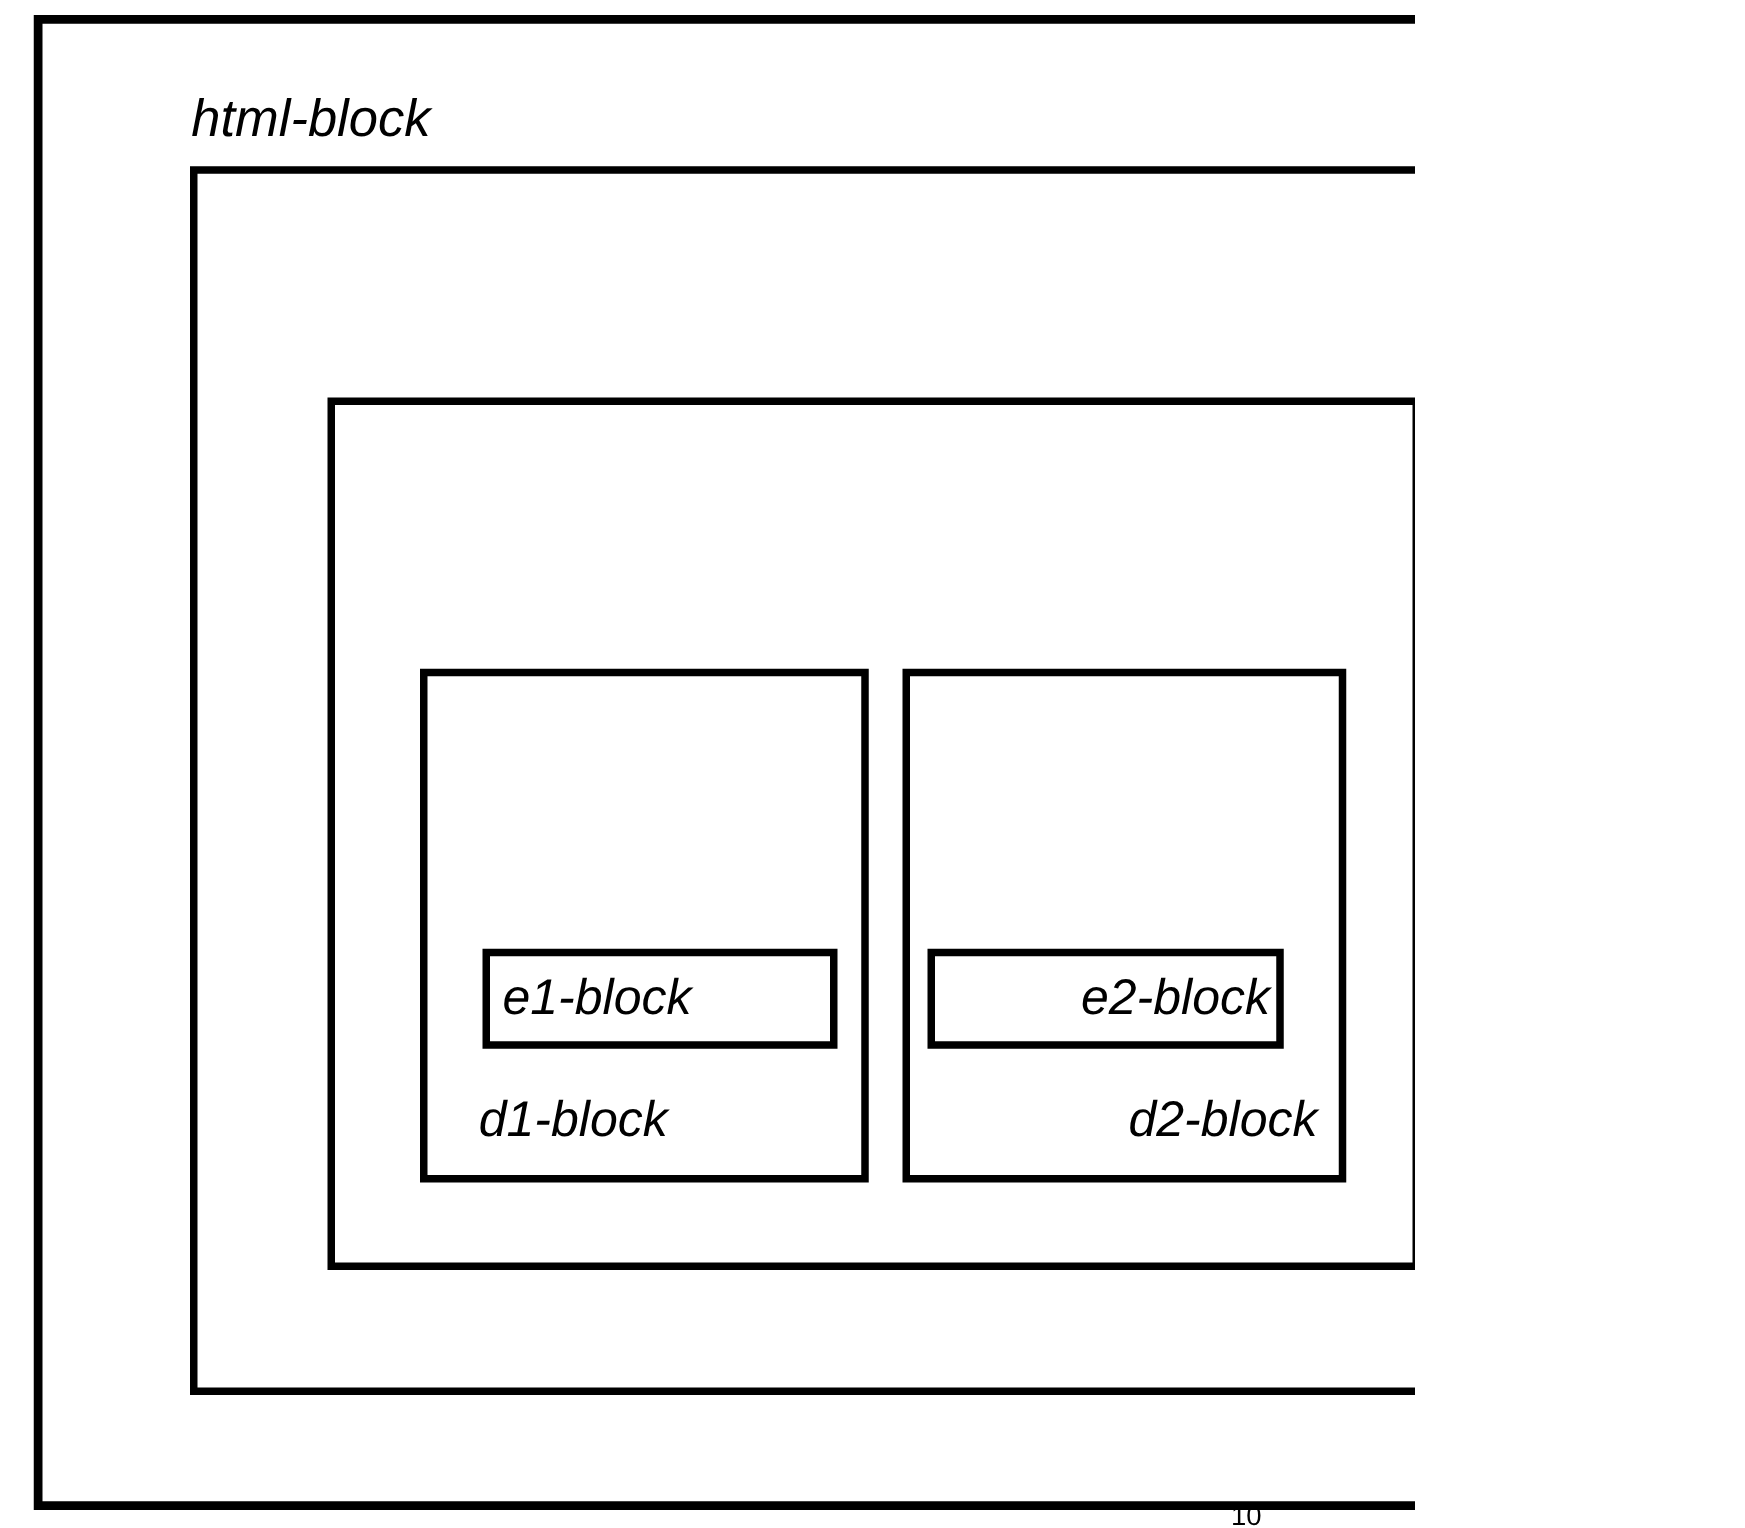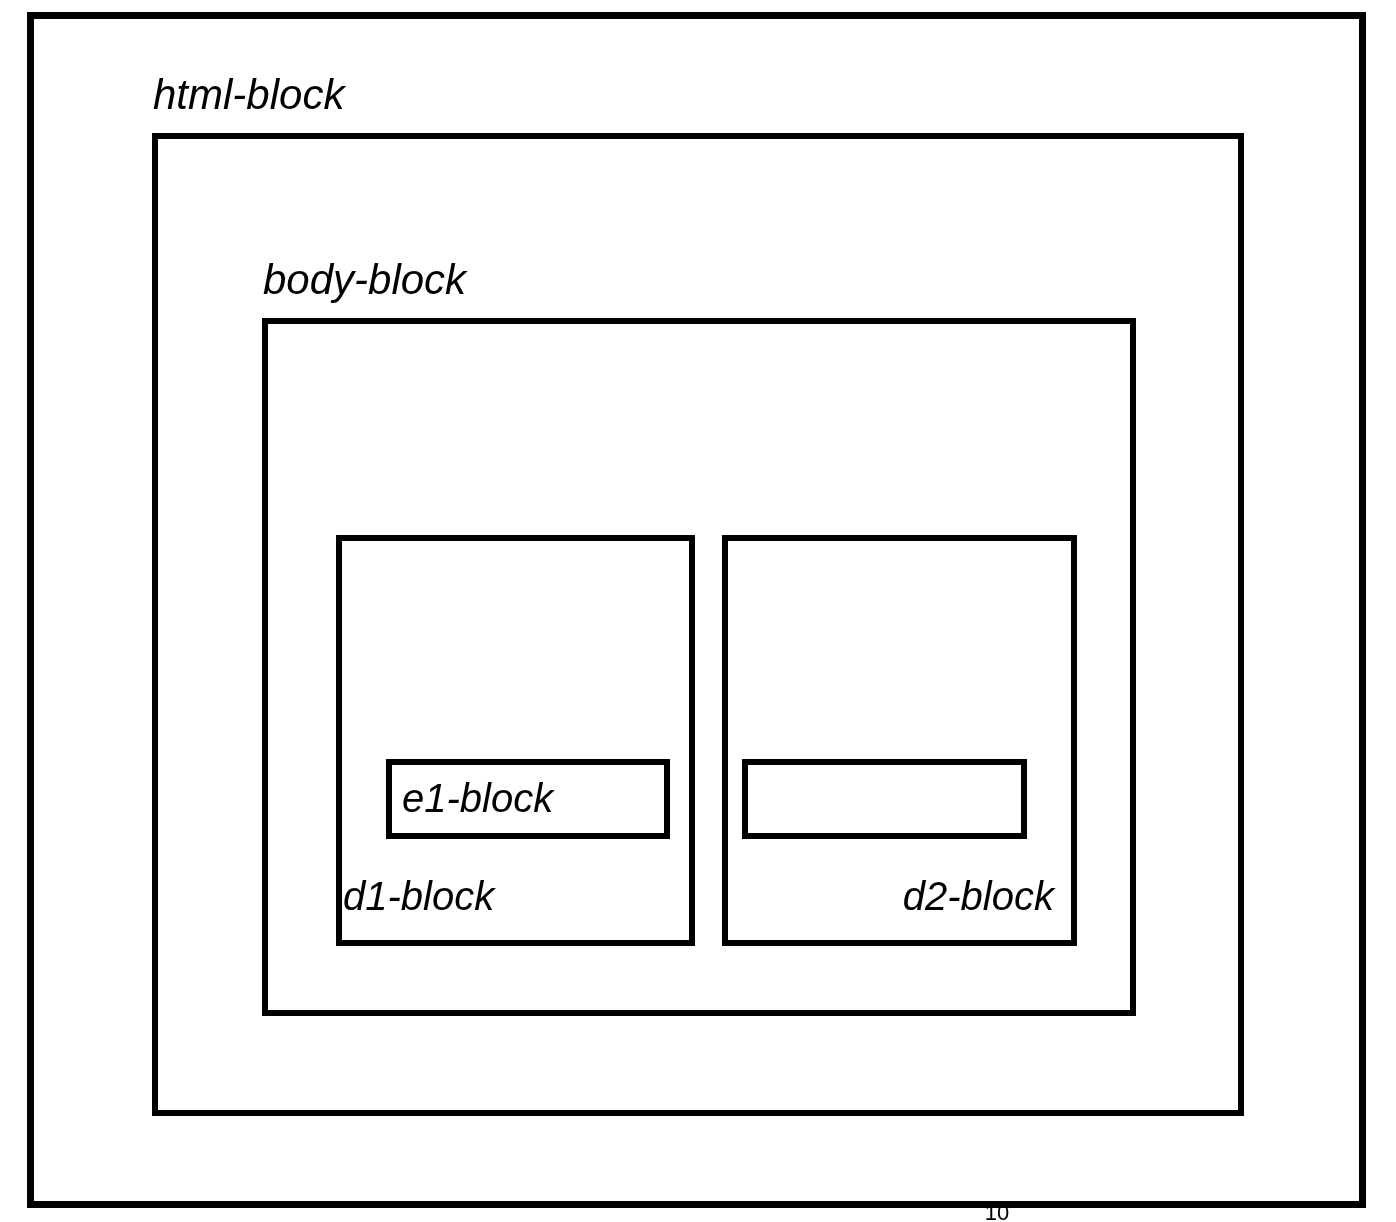--- a/index.html
+++ b/index.html
@@ -5,21 +5,21 @@
   html, body {
     margin: 0;
     padding: 0;
     background: #ffffff;
   }
   body {
     font-family: "Liberation Sans", sans-serif;
   }
   #canvas {
     position: relative;
-    width: 1396px;
+    width: 1132px;
     height: 1222px;
     background: #ffffff;
     overflow: hidden;
   }
   
   .box {
     position: absolute;
     box-sizing: border-box;
     background: transparent;
     border-style: solid;
@@ -120,20 +120,21 @@
   #label-e2 {
     left: 742px;
     top: 778px;
     width: 274px;
     text-align: right;
   }
   #label-d1 {
     left: 343px;
     top: 876px;
     text-align: left;
+    padding-left: 40px;
   }
   #label-d2 {
     left: 722px;
     top: 876px;
     width: 332px;
     text-align: right;
     padding-left: 35px;
   }
   
   #page-number {
@@ -154,29 +155,29 @@
 </head>
 <body>
 
 <div id="canvas">
 
   <div class="box" id="page-frame"></div>
 
   <div class="label" id="label-html">html-block</div>
   <div class="box" id="html-box"></div>
 
-  <div class="label" id="label-body">body-block</div>
   <div class="box" id="body-box"></div>
 
   <div class="box" id="d1-box"></div>
   <div class="inner-label" id="label-d1">d1-block</div>
 
   <div class="box" id="d2-box"></div>
   <div class="inner-label" id="label-d2">d2-block</div>
 
   <div class="box" id="e1-box"></div>
   <div class="inner-label" id="label-e1">e1-block</div>
 
   <div class="box" id="e2-box"></div>
+  <div class="inner-label" id="label-e2">e2-block</div>
 
   <div id="page-number">10</div>
 
 </div>
 
 </body></html>

